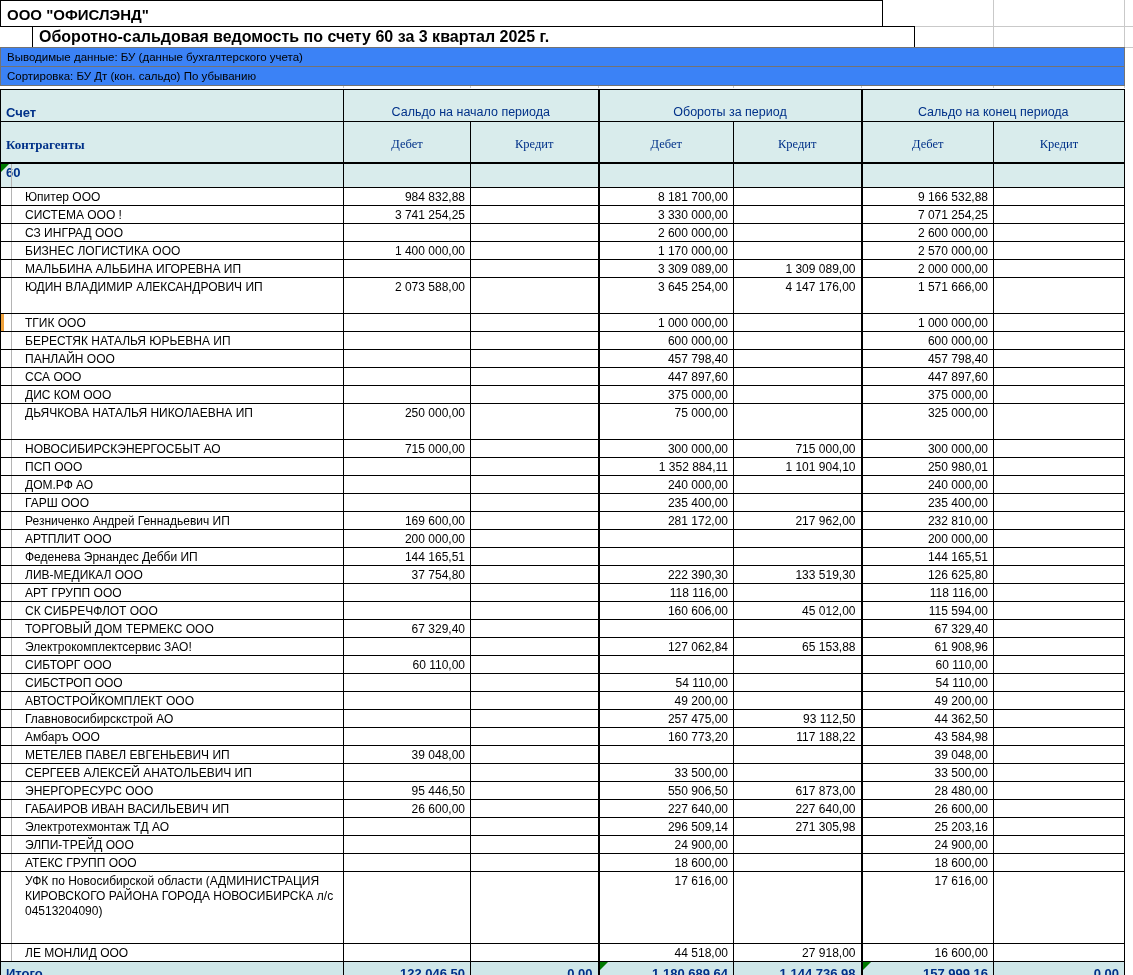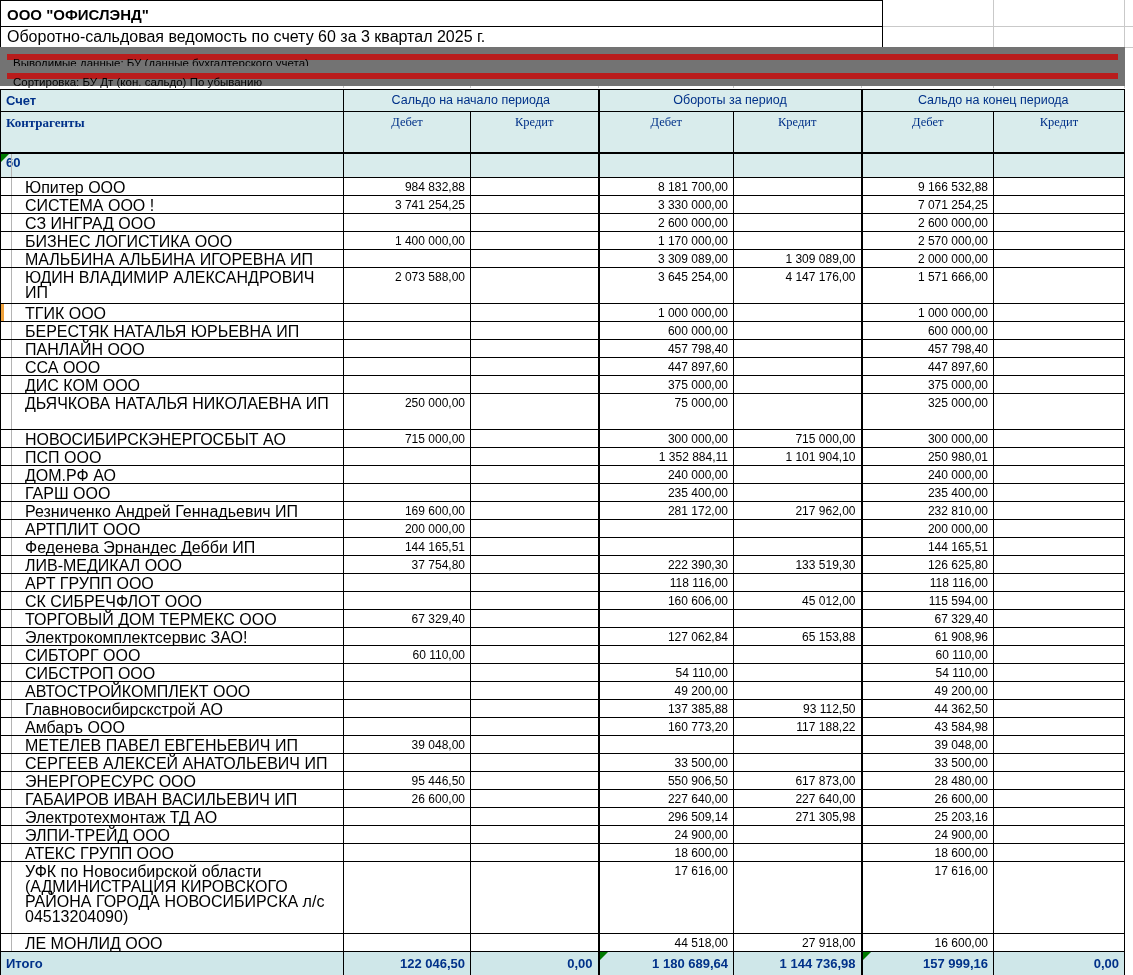--- a/index.html
+++ b/index.html
@@ -4,31 +4,31 @@
 <style>
   html,body{margin:0;padding:0;background:#fff;}
   .screen{position:relative;width:1133px;height:975px;background:#fff;overflow:hidden;
           font-family:"Liberation Sans",sans-serif;color:#000;}
   
   .gridv{position:absolute;top:0;height:88px;width:1px;background:var(--grid);z-index:0;}
   .gridh{position:absolute;height:1px;background:var(--grid);z-index:0;}
   .tophdr{position:relative;z-index:1;}
   .title-box{box-sizing:border-box;background:#fff;border:1px solid #000;width:883px;position:relative;}
   .t1{height:27px;font-size:15px;font-weight:bold;padding:5px 6px 0 6px;}
-  .t2{height:22px;margin-top:-1px;font-size:16px;font-weight:normal;padding:1px 6px 0 6px;}
-  .info{box-sizing:border-box;background:#b91c1c;border:7px solid #737373;width:1125px;height:20px;
+  .t2{height:22px;margin-top:-1px;font-size:16px;font-weight:bold;padding:1px 6px 0 6px;margin-left:32px;}
+  .info{box-sizing:border-box;background:#3b82f6;border:1px solid #737373;width:1125px;height:20px;
         margin-top:-1px;font-size:11.5px;padding:3px 6px 0 6px;position:relative;}
   
   table{border-collapse:collapse;table-layout:fixed;width:1124px;margin-top:3px;position:relative;z-index:1;}
   td{box-sizing:border-box;border:1px solid #000;vertical-align:top;overflow:hidden;position:relative;}
-  .hrow td{background:var(--teal);color:var(--navy);font-size:12.5px;text-align:center;padding-top:3px;white-space:nowrap;margin-left:27px;}
+  .hrow td{background:var(--teal);color:var(--navy);font-size:12.5px;text-align:center;padding-top:15px;white-space:nowrap;margin-left:27px;}
   .hrow .corner{text-align:left;font-weight:bold;font-size:13px;padding-left:5px;}
   .hrow1 td{height:22px;}
   .hrow2 td{height:41px;font-family:Liberation Serif, serif;}
-  .name{font-size:16px;padding:2px 4px 0 24px;white-space:normal;line-height:15px;}
+  .name{font-size:12px;padding:2px 4px 0 24px;white-space:normal;line-height:15px;}
   .num{font-size:12px;text-align:right;padding:2px 5px 0 2px;white-space:nowrap;line-height:15px;}
   tr.data{height:18px;}
   .gut{position:absolute;left:10px;top:0;bottom:0;width:0;border-left:1px solid #b4b4b4;}
   .mark{position:absolute;left:0;top:-1px;width:3px;height:20px;background:var(--marker);}
   .tri{position:absolute;left:0;top:0;width:0;height:0;border:4px solid transparent;
        border-top-color:var(--green);border-left-color:var(--green);}
   tr.acc td{background:var(--teal);border-top-width:2px;height:25px;}
   tr.acc .name{font-weight:bold;color:var(--navy);font-size:13px;padding-left:5px;padding-top:1px;}
   tr.total td{background:var(--teal2);color:var(--navy);font-weight:bold;height:24px;padding-top:4px;}
   tr.total .name{font-size:13px;padding-left:5px;}
@@ -335,21 +335,21 @@
           <td class="num"></td>
           <td class="num bl2">49 200,00</td>
           <td class="num br2"></td>
           <td class="num">49 200,00</td>
           <td class="num"></td>
         </tr>
         <tr class="data">
           <td class="name"><span class="gut"></span>Главновосибирскстрой АО</td>
           <td class="num"></td>
           <td class="num"></td>
-          <td class="num bl2">137 385,88</td>
+          <td class="num bl2">257 475,00</td>
           <td class="num br2">93 112,50</td>
           <td class="num">44 362,50</td>
           <td class="num"></td>
         </tr>
         <tr class="data">
           <td class="name"><span class="gut"></span>Амбаръ ООО</td>
           <td class="num"></td>
           <td class="num"></td>
           <td class="num bl2">160 773,20</td>
           <td class="num br2">117 188,22</td>

